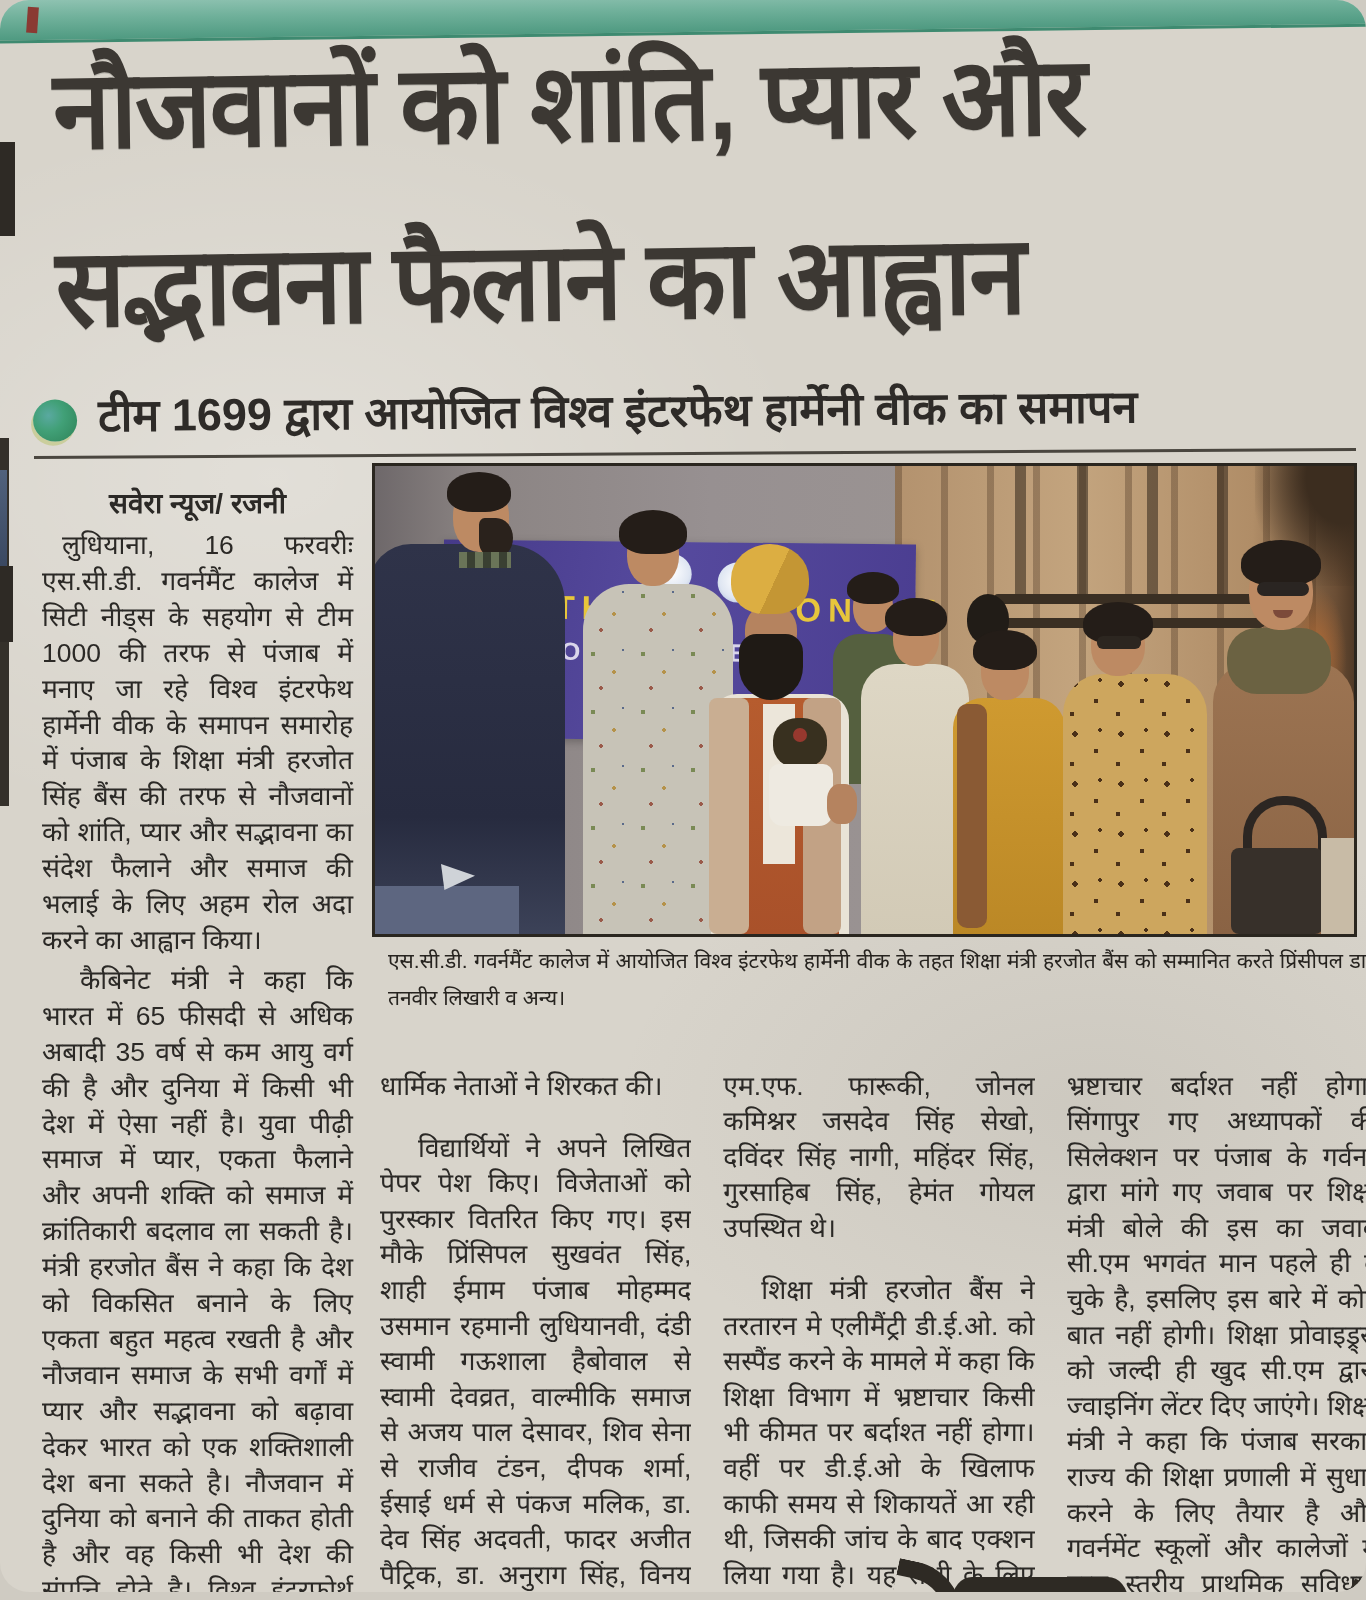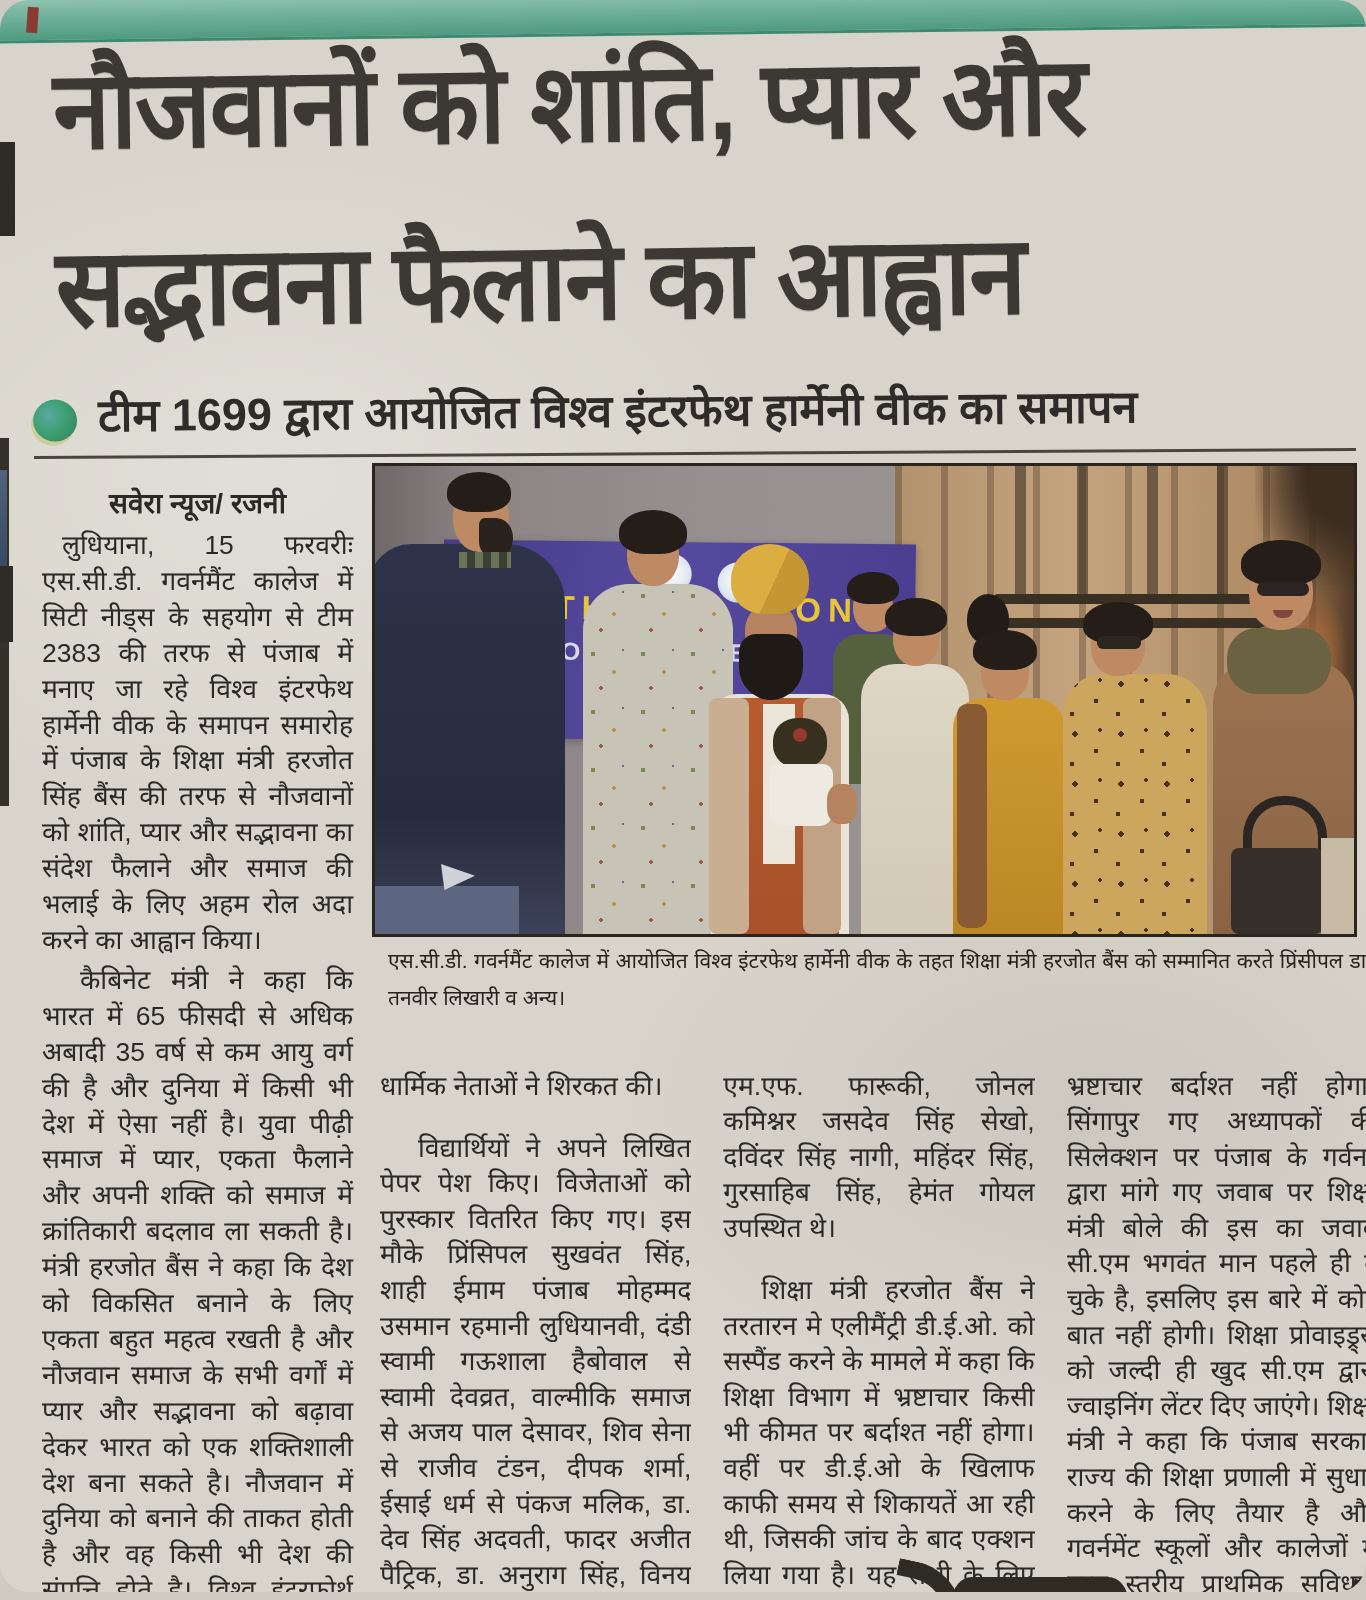--- a/index.html
+++ b/index.html
@@ -171,21 +171,21 @@
   </div>
 
   <div class="subhead-row">
     <div class="subhead-bullet"></div>
     <div class="subhead-text">टीम 1699 द्वारा आयोजित विश्व इंटरफेथ हार्मेनी वीक का समापन</div>
   </div>
   <div class="subhead-rule"></div>
 
   <div id="col1" class="body-col">
     <p class="byline">सवेरा न्यूज/ रजनी</p>
-    <p class="p-dateline"><span>लुधियाना, 15 फरवरीः</span> <span>एस.सी.डी. गवर्नमैंट कालेज में सिटी नीड्स के सहयोग से टीम 2383 की तरफ से पंजाब में मनाए जा रहे विश्व इंटरफेथ हार्मेनी वीक के समापन समारोह में पंजाब के शिक्षा मंत्री हरजोत सिंह बैंस की तरफ से नौजवानों को शांति, प्यार और सद्भावना का संदेश फैलाने और समाज की भलाई के लिए अहम रोल अदा करने का आह्वान किया।</span></p>
+    <p class="p-dateline"><span>लुधियाना, 16 फरवरीः</span> <span>एस.सी.डी. गवर्नमैंट कालेज में सिटी नीड्स के सहयोग से टीम 1000 की तरफ से पंजाब में मनाए जा रहे विश्व इंटरफेथ हार्मेनी वीक के समापन समारोह में पंजाब के शिक्षा मंत्री हरजोत सिंह बैंस की तरफ से नौजवानों को शांति, प्यार और सद्भावना का संदेश फैलाने और समाज की भलाई के लिए अहम रोल अदा करने का आह्वान किया।</span></p>
     <p class="p-indent">कैबिनेट मंत्री ने कहा कि भारत में 65 फीसदी से अधिक अबादी 35 वर्ष से कम आयु वर्ग की है और दुनिया में किसी भी देश में ऐसा नहीं है। युवा पीढ़ी समाज में प्यार, एकता फैलाने और अपनी शक्ति को समाज में क्रांतिकारी बदलाव ला सकती है। मंत्री हरजोत बैंस ने कहा कि देश को विकसित बनाने के लिए एकता बहुत महत्व रखती है और नौजवान समाज के सभी वर्गों में प्यार और सद्भावना को बढ़ावा देकर भारत को एक शक्तिशाली देश बना सकते है। नौजवान में दुनिया को बनाने की ताकत होती है और वह किसी भी देश की संपत्ति होते है। विश्व इंटरफोर्थ वीक के दौरान बुद्ध धर्म, वाल्मीकि समाज, जैन धर्म, ईसाई, मुस्लमान, हिंदू और सिख धर्म ने</p>
   </div>
 
   <div class="photo">
     <div class="ph-wall"></div>
     <div class="ph-curtain"></div>
     <div class="ph-corner-dark"></div>
     <div class="ph-glow"></div>
     <div class="ph-vstripe vs1"></div>
     <div class="ph-vstripe vs2"></div>

